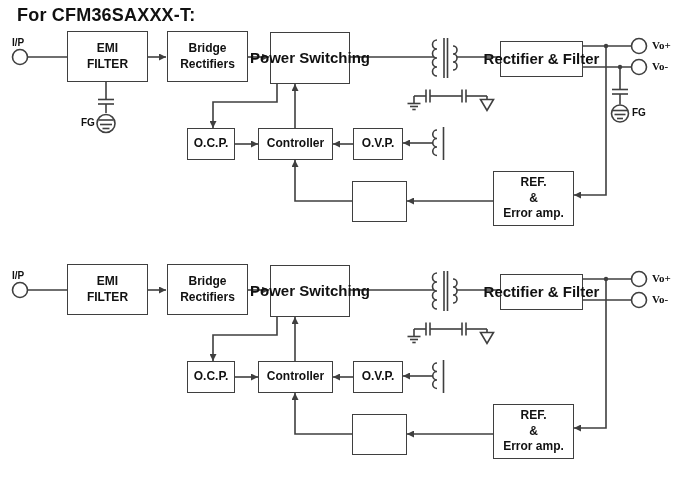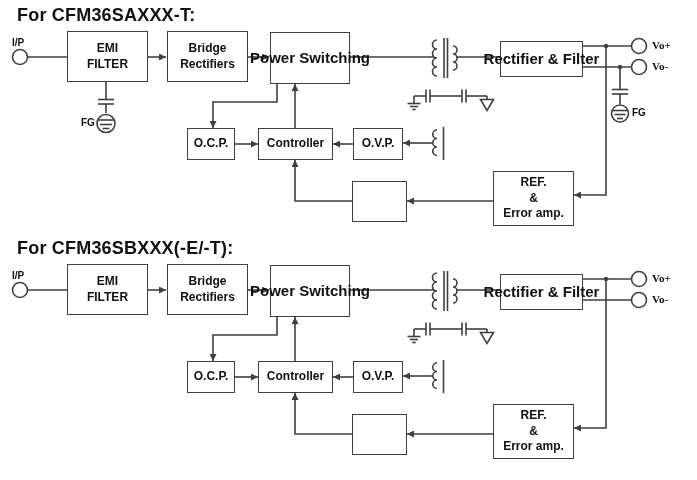--- a/index.html
+++ b/index.html
@@ -176,21 +176,20 @@
       <span>Error amp.</span>
     </div>
 
     <div class="lbl vo" style="left:652px;top:39px;">Vo+</div>
     <div class="lbl vo" style="left:652px;top:60px;">Vo-</div>
     <div class="lbl" style="left:81px;top:117px;">FG</div>
     <div class="lbl" style="left:632px;top:107px;">FG</div>
   </section>
 
   <section class="diagram" style="top:233px;height:247px;">
-    <h2 class="diagram-title">For CFM36SBXXX(-E/-T):</h2>
     <div class="lbl" style="left:12px;top:37px;">I/P</div>
 
     <div class="blk" style="left:67px;top:31px;width:81px;height:51px;">
       <span>EMI</span>
       <span>FILTER</span>
     </div>
     <div class="blk" style="left:167px;top:31px;width:81px;height:51px;">
       <span>Bridge</span>
       <span>Rectifiers</span>
     </div>

